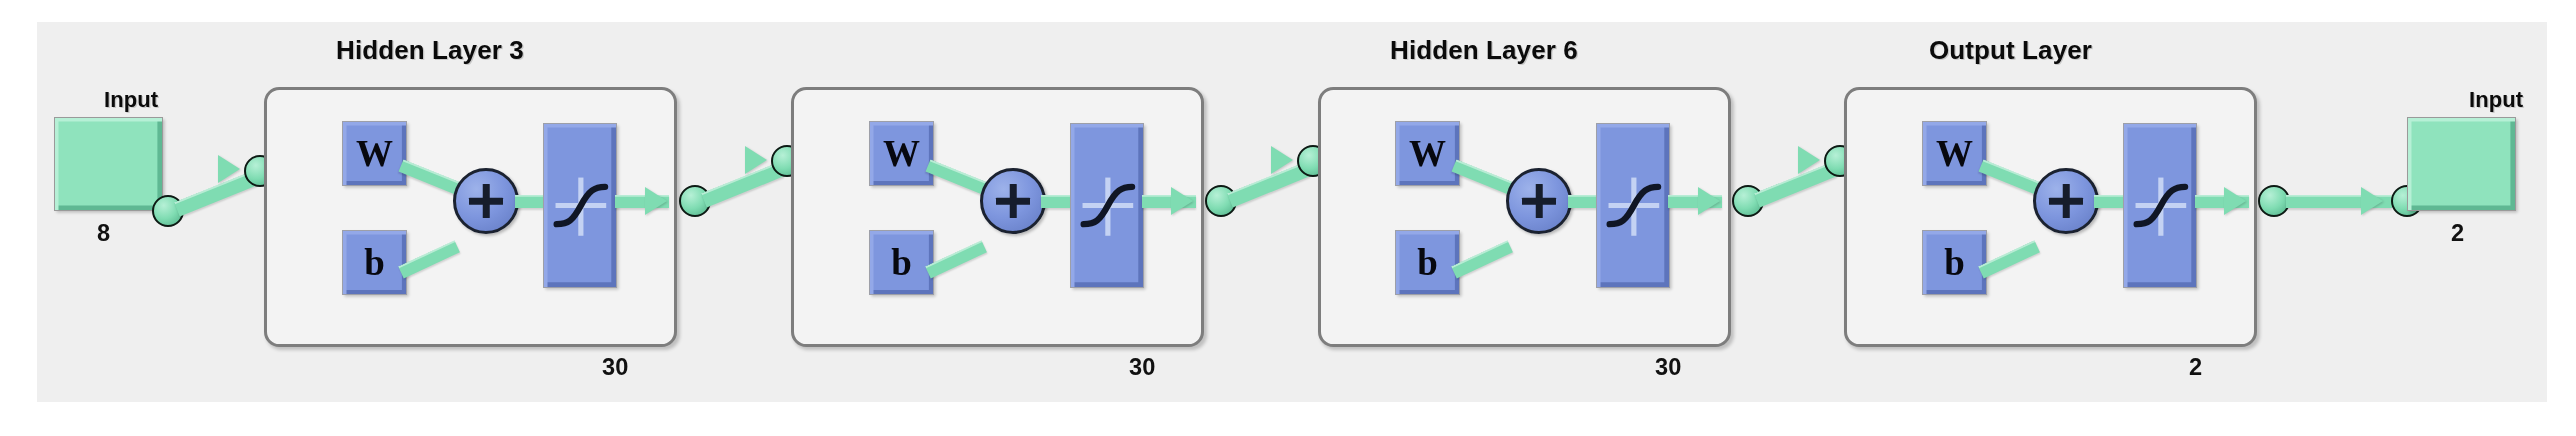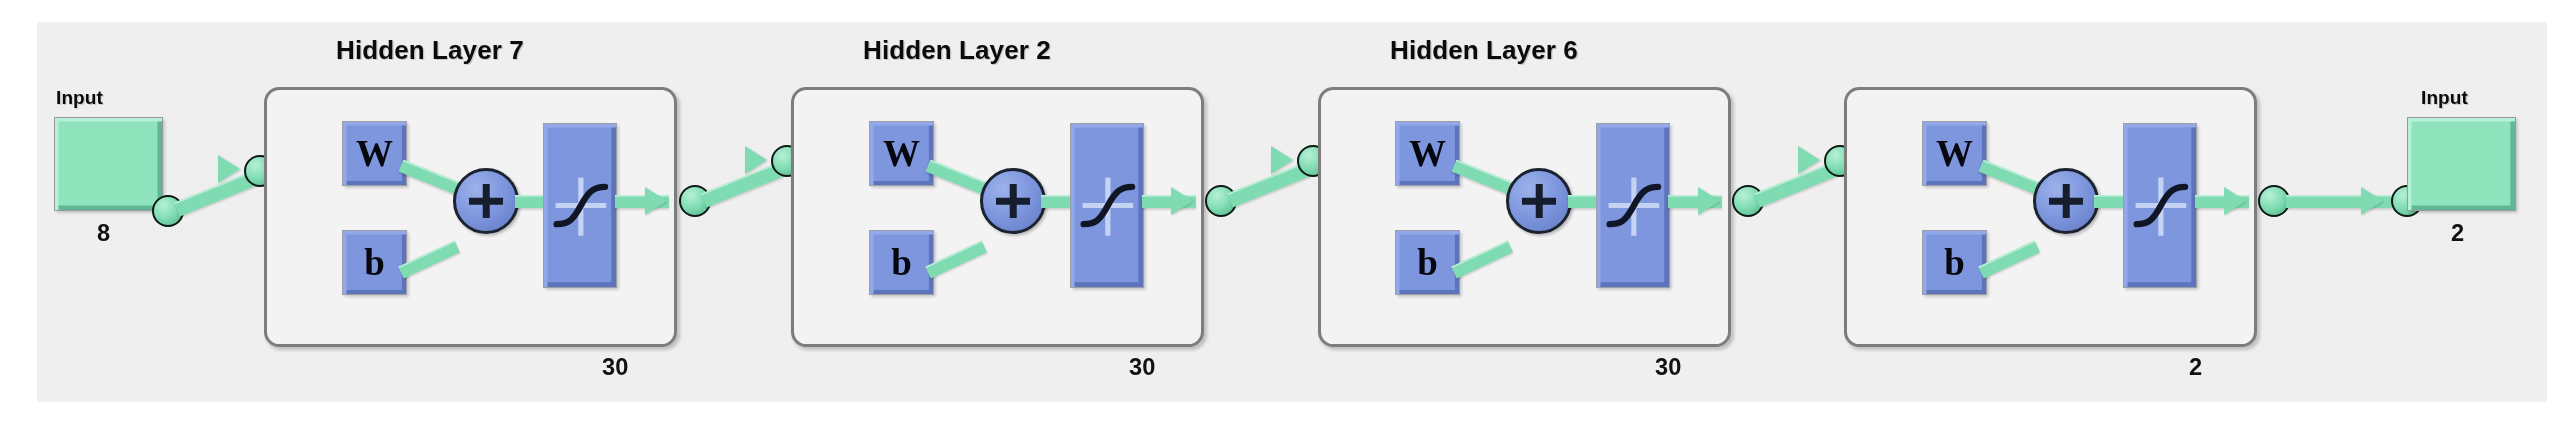--- a/index.html
+++ b/index.html
@@ -26,21 +26,21 @@
   
   .cap {
     position: absolute;
     font-weight: bold;
     color: #0b0b0b;
     white-space: nowrap;
     text-shadow: 1.2px 1.2px 0 rgba(170,170,170,.55);
     letter-spacing: 0.1px;
   }
   .layer-title { font-size: 26px; }
-  .io-title    { font-size: 19px; }
+  .io-title    { font-size: 22px; margin-left: 48px; }
   .count       { font-size: 23.6px; font-weight: bold; color: #111; }
 
   
   .io-block {
     position: absolute;
     background: #8fe3bd;
     border: 1.8px solid #9a9a9a;
     box-sizing: border-box;
     box-shadow:
       inset 5.9px 5.9px 0 -2.4px #b6f0d6,
@@ -133,21 +133,21 @@
 
   <div class="cap io-title" style="left:56px; top:87px;">Input</div>
   <div class="io-block" style="left:54px; top:117px; width:109px; height:94px;"></div>
   <div class="cap count" style="left:97px; top:220px; text-shadow:none;">8</div>
 
   <div class="node" style="left:152px; top:195px; width:32px; height:32px;"></div>
   <div class="wire" style="left:177px; top:202px; width:83px; height:15.3px; transform:rotate(-22deg);"></div>
   <div class="arrow" style="left:218px; top:155px;"></div>
   <div class="node" style="left:244px; top:155px; width:32px; height:32px;"></div>
 
-  <div class="cap layer-title" style="left:336px; top:35px;">Hidden Layer 7</div>
+  <div class="cap layer-title" style="left:336px; top:35px;">Hidden Layer 3</div>
   <div class="layer-box" style="left:264px; top:87px; width:413px; height:260px;"></div>
 
   <div class="pblock" style="left:342px; top:121px; width:65px; height:65px; font-size:37px;">W</div>
   <div class="wire" style="left:401px; top:159px; width:65px; height:13px; transform:rotate(22deg);"></div>
 
   <div class="pblock" style="left:342px; top:230px; width:65px; height:65px; font-size:37px;">b</div>
   <div class="wire" style="left:401px; top:266px; width:62px; height:13px; transform:rotate(-25deg);"></div>
 
   <div class="sumnode" style="left:453px; top:168px; width:66px; height:66px;"></div>
   <div class="wire" style="left:515px; top:195px; width:34px; height:13px;"></div>
@@ -161,21 +161,20 @@
   </div>
   <div class="cap count" style="left:602px; top:354px; text-shadow:none;">30</div>
 
   <div class="wire" style="left:615px; top:195px; width:54px; height:13px;"></div>
   <div class="arrow" style="left:645px; top:187px;"></div>
   <div class="node" style="left:679px; top:185px; width:32px; height:32px;"></div>
   <div class="wire" style="left:704px; top:193px; width:83px; height:15.3px; transform:rotate(-22deg);"></div>
   <div class="arrow" style="left:745px; top:146px;"></div>
   <div class="node" style="left:771px; top:145px; width:32px; height:32px;"></div>
 
-  <div class="cap layer-title" style="left:863px; top:35px;">Hidden Layer 2</div>
   <div class="layer-box" style="left:791px; top:87px; width:413px; height:260px;"></div>
 
   <div class="pblock" style="left:869px; top:121px; width:65px; height:65px; font-size:37px;">W</div>
   <div class="wire" style="left:928px; top:159px; width:65px; height:13px; transform:rotate(22deg);"></div>
 
   <div class="pblock" style="left:869px; top:230px; width:65px; height:65px; font-size:37px;">b</div>
   <div class="wire" style="left:928px; top:266px; width:62px; height:13px; transform:rotate(-25deg);"></div>
 
   <div class="sumnode" style="left:980px; top:168px; width:66px; height:66px;"></div>
   <div class="wire" style="left:1041px; top:195px; width:34px; height:13px;"></div>
@@ -217,20 +216,21 @@
   </div>
   <div class="cap count" style="left:1655px; top:354px; text-shadow:none;">30</div>
 
   <div class="wire" style="left:1668px; top:195px; width:54px; height:13px;"></div>
   <div class="arrow" style="left:1698px; top:187px;"></div>
   <div class="node" style="left:1732px; top:185px; width:32px; height:32px;"></div>
   <div class="wire" style="left:1757px; top:193px; width:83px; height:15.3px; transform:rotate(-22deg);"></div>
   <div class="arrow" style="left:1798px; top:146px;"></div>
   <div class="node" style="left:1824px; top:145px; width:32px; height:32px;"></div>
 
+  <div class="cap layer-title" style="left:1929px; top:35px;">Output Layer</div>
   <div class="layer-box" style="left:1844px; top:87px; width:413px; height:260px;"></div>
 
   <div class="pblock" style="left:1922px; top:121px; width:65px; height:65px; font-size:37px;">W</div>
   <div class="wire" style="left:1981px; top:159px; width:65px; height:13px; transform:rotate(22deg);"></div>
 
   <div class="pblock" style="left:1922px; top:230px; width:65px; height:65px; font-size:37px;">b</div>
   <div class="wire" style="left:1981px; top:266px; width:62px; height:13px; transform:rotate(-25deg);"></div>
 
   <div class="sumnode" style="left:2033px; top:168px; width:66px; height:66px;"></div>
   <div class="wire" style="left:2094px; top:195px; width:34px; height:13px;"></div>

